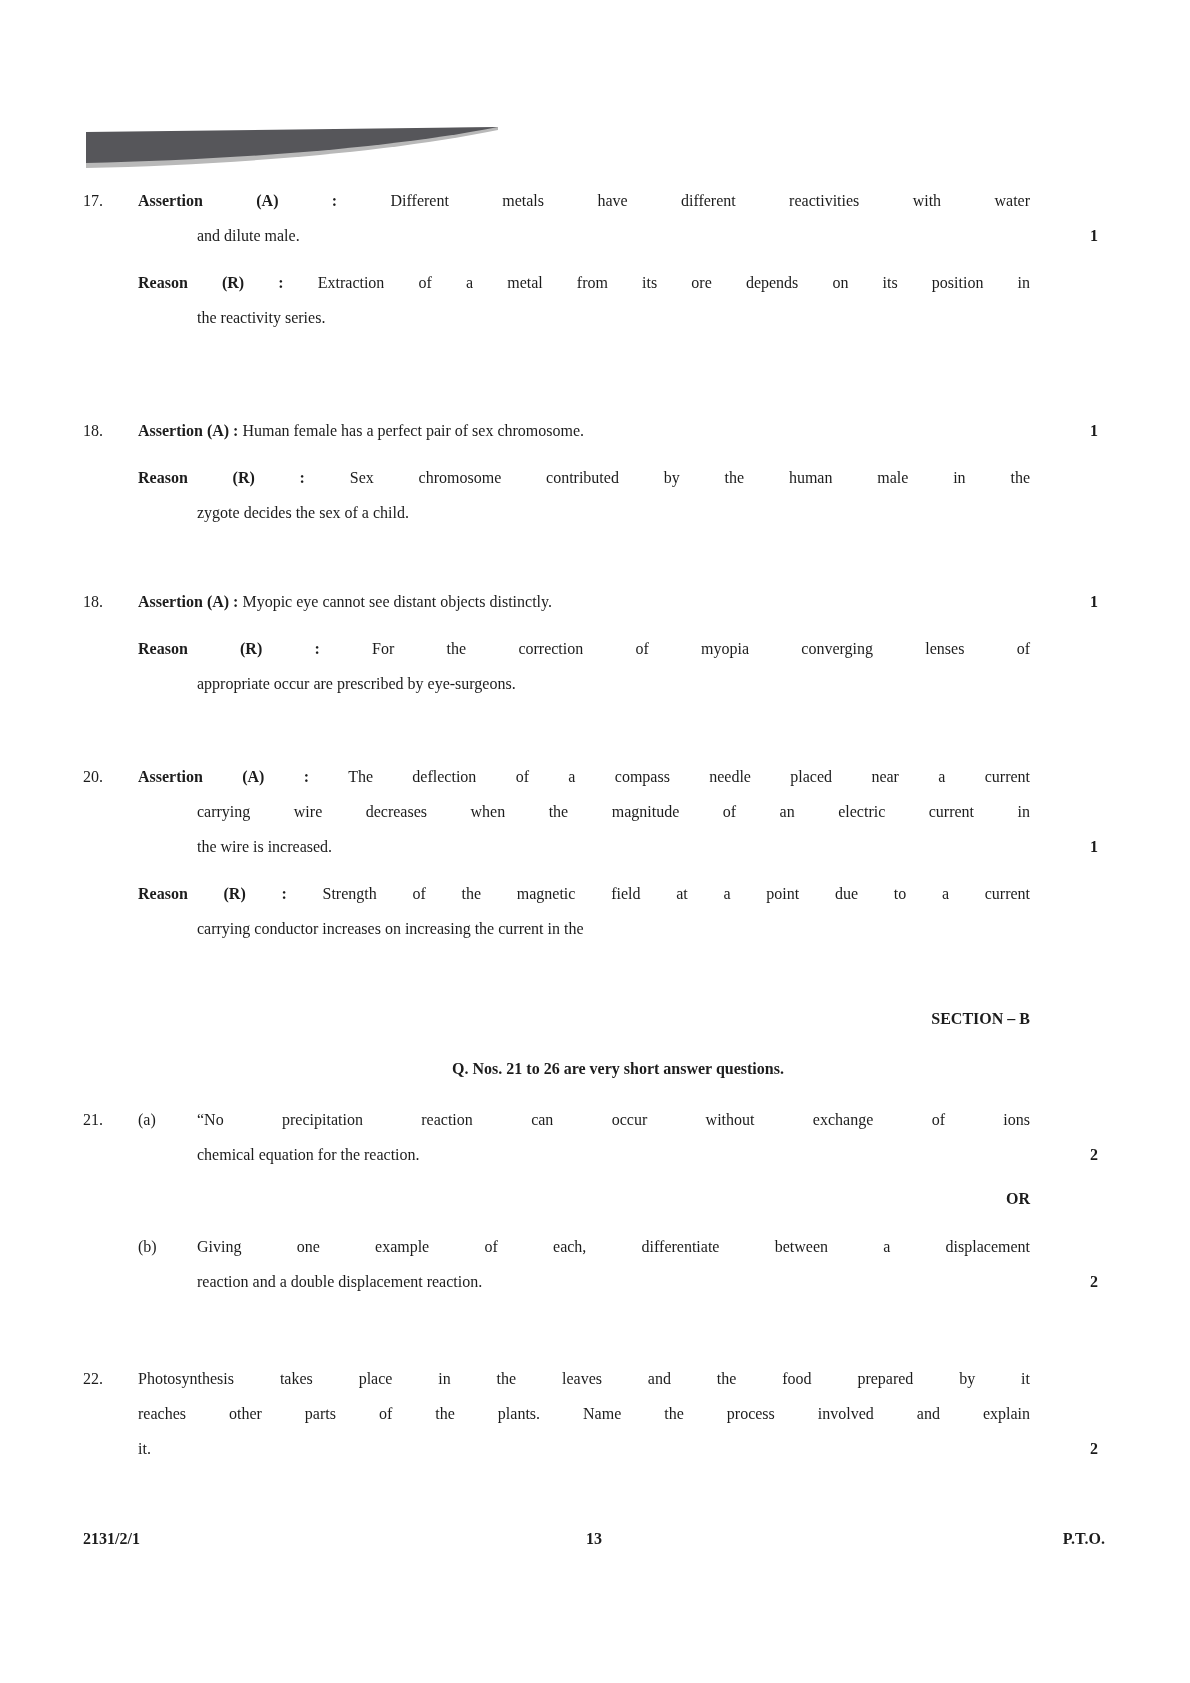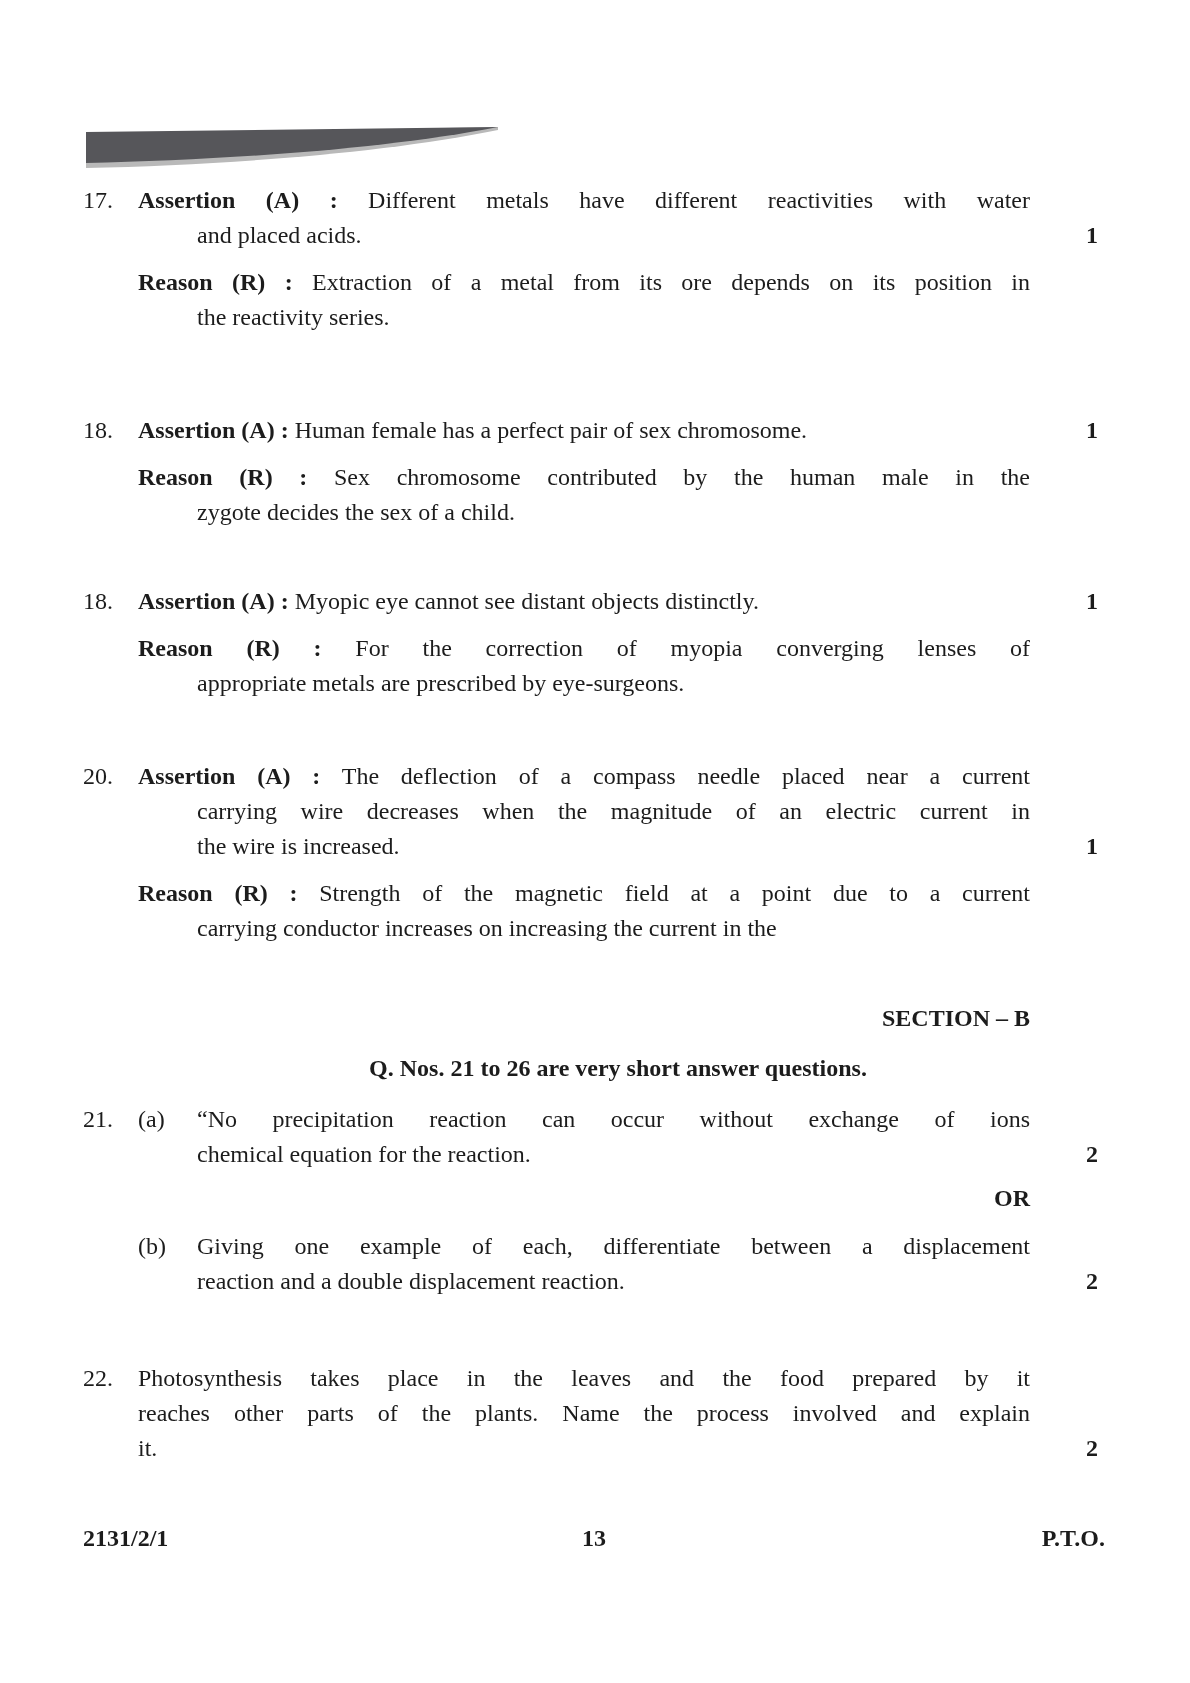--- a/index.html
+++ b/index.html
@@ -1,21 +1,21 @@
 <!DOCTYPE html>
 <html><head>
 <meta charset="utf-8">
 <style>
   html,body{margin:0;padding:0;background:#e9e9e9;}
   .page{
     position:relative;
     width:1190px;height:1683px;
     background:#ffffff;
     font-family:"Liberation Serif","DejaVu Serif",serif;
-    font-size:24px;line-height:35px;
+    font-size:16px;line-height:35px;
     color:#1c1c1c;
     overflow:hidden;
     margin:0 auto;
   }
   .swoosh{position:absolute;left:86px;top:126px;}
   .content{position:absolute;left:83px;top:183px;width:1015px;}
 
   
   .content > .item:nth-child(2){margin-top:78px;}
   .content > .item:nth-child(3){margin-top:54px;}
@@ -60,21 +60,21 @@
     <path d="M0,9 L412,1 L412,4 C300,27 140,39 0,42 Z" fill="#b9b9b9"></path>
     <path d="M0,6 L412,1 C300,23 140,34 0,37 Z" fill="#56565a"></path>
   </svg>
 
   <div class="content">
       <div class="q item">
         <div class="qrow">
           <span class="qnum">17.</span>
           <div class="qtext hang">
             <div class="line"><b class="plabel">Assertion (A) :</b> Different metals have different reactivities with water</div>
-            <div class="line">and placed acids.</div>
+            <div class="line">and dilute male.</div>
           </div>
           <span class="qmarks">1</span>
         </div>
         <div class="qrow">
           <span class="qnum"></span>
           <div class="qtext hang">
             <div class="line"><b class="plabel">Reason (R) :</b> Extraction of a metal from its ore depends on its position in</div>
             <div class="line">the reactivity series.</div>
           </div>
           <span class="qmarks"></span>
@@ -102,21 +102,21 @@
           <span class="qnum">18.</span>
           <div class="qtext hang">
             <div class="line"><b class="plabel">Assertion (A) :</b> Myopic eye cannot see distant objects distinctly.</div>
           </div>
           <span class="qmarks">1</span>
         </div>
         <div class="qrow">
           <span class="qnum"></span>
           <div class="qtext hang">
             <div class="line"><b class="plabel">Reason (R) :</b> For the correction of myopia converging lenses of</div>
-            <div class="line">appropriate metals are prescribed by eye-surgeons.</div>
+            <div class="line">appropriate occur are prescribed by eye-surgeons.</div>
           </div>
           <span class="qmarks"></span>
         </div>
       </div>
       <div class="q item">
         <div class="qrow">
           <span class="qnum">20.</span>
           <div class="qtext hang">
             <div class="line"><b class="plabel">Assertion (A) :</b> The deflection of a compass needle placed near a current</div>
             <div class="line">carrying wire decreases when the magnitude of an electric current in</div>

